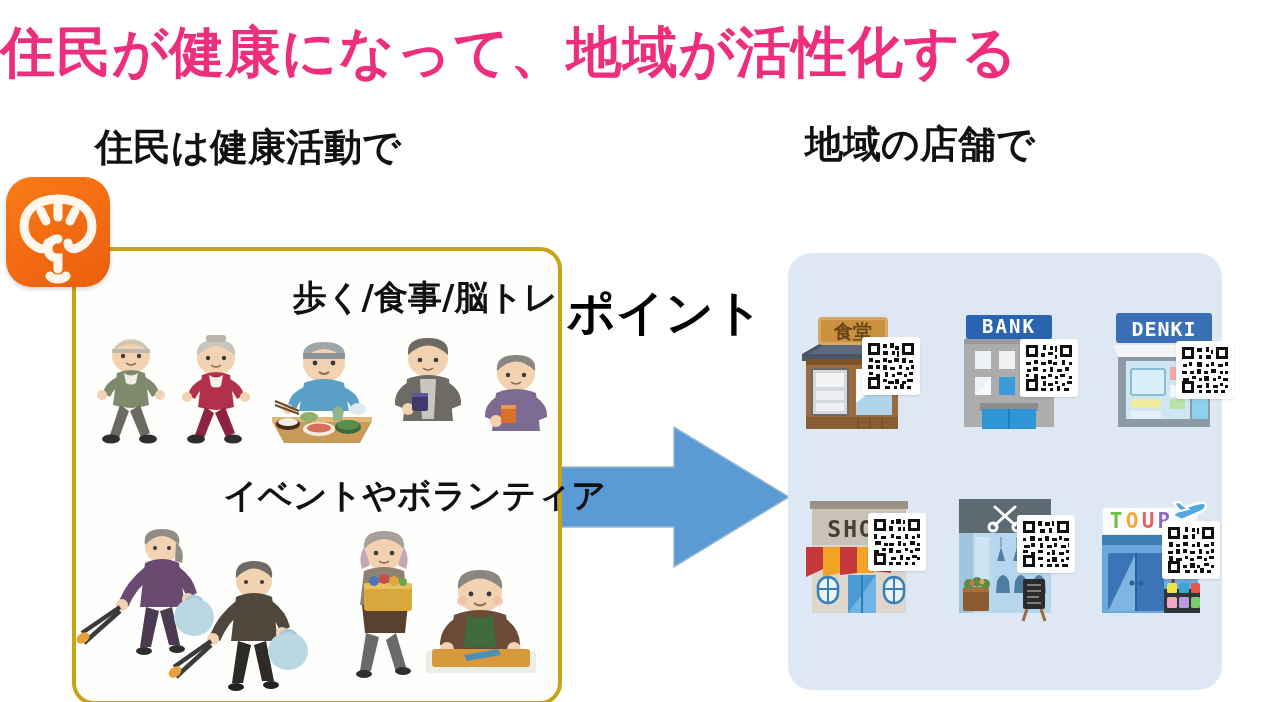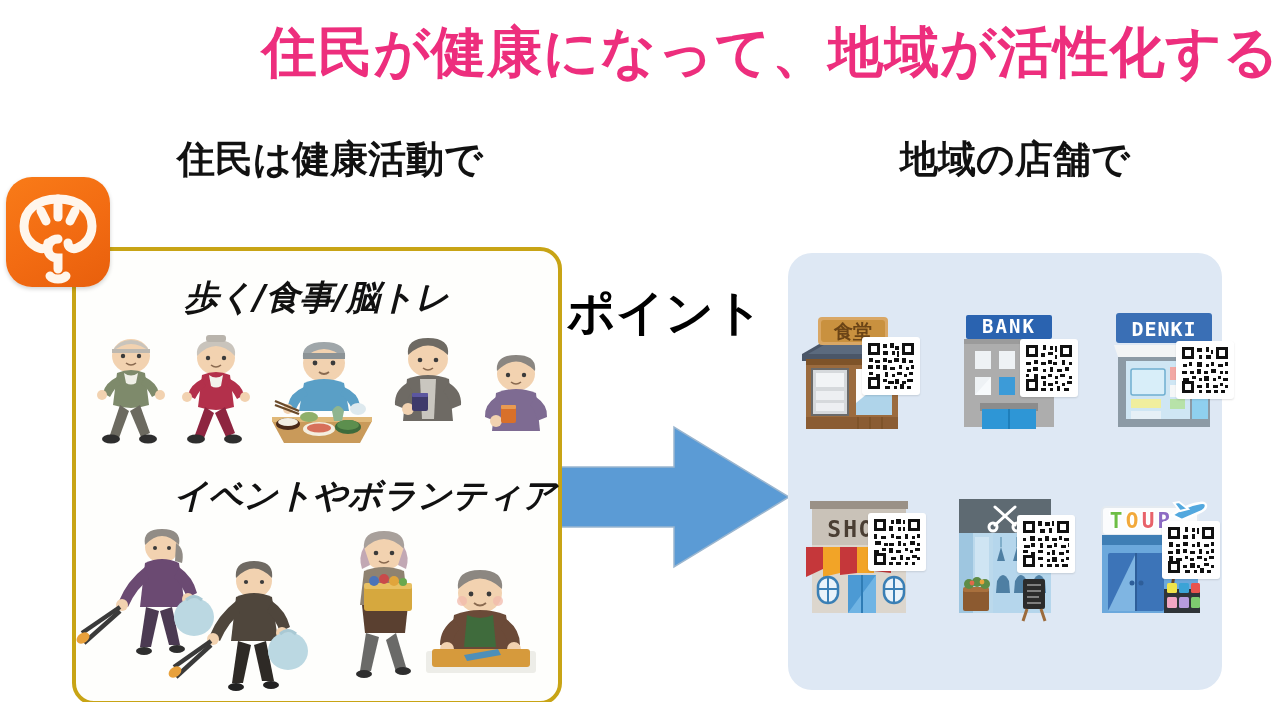--- a/index.html
+++ b/index.html
@@ -7,62 +7,61 @@
     width:1280px;height:702px;
     background:#ffffff;
     font-family:"Liberation Sans","DejaVu Sans",sans-serif;
     overflow:hidden;position:relative;
   }
   .stage{position:absolute;left:0;top:0;width:1280px;height:702px;}
 
   
   .title{
     position:absolute;left:0;top:16px;width:1280px;
-    text-align:right;
+    text-align:left;
     font-size:55px;font-weight:bold;
     color:#ED2E7D;
     letter-spacing:1px;
     white-space:nowrap;
     font-family:"DejaVu Sans","Liberation Sans",sans-serif;
   }
 
   
   .head{
-    position:absolute;text-align:center;
+    position:absolute;
     font-size:38px;font-weight:bold;color:#111;
     line-height:1.18;letter-spacing:0px;
     font-family:"DejaVu Sans","Liberation Sans",sans-serif;
-    margin-top:12px;
   }
   .head-left{left:95px;top:125px;width:470px;}
-  .head-right{left:805px;top:125px;width:420px;}
+  .head-right{left:805px;top:125px;width:420px;font-family:Liberation Mono, monospace;}
 
   
   .app-icon{
     position:absolute;left:6px;top:177px;width:104px;height:110px;
     background:linear-gradient(150deg,#F97B18 0%,#F26B12 55%,#E85F0C 100%);
     border-radius:26px;
     box-shadow:0 2px 4px rgba(0,0,0,.18);
     z-index:40;
     overflow:hidden;
   }
   .app-icon svg{position:absolute;left:0;top:0;}
 
   
   .left-box{
     position:absolute;left:72px;top:247px;width:482px;height:450px;
     border:4px solid #C8A415;border-radius:22px;
     background:#FEFEFC;
     z-index:10;
   }
   .sub{
-    position:absolute;width:100%;text-align:center;
+    position:absolute;width:100%;text-align:right;
     font-size:34px;font-weight:bold;color:#111;
     font-family:"DejaVu Sans","Liberation Sans",sans-serif;
-    letter-spacing:0px;white-space:nowrap;font-style:italic;
+    letter-spacing:0px;white-space:nowrap;
   }
   .sub-a{top:24px;}
   .sub-b{top:222px;margin-left:48px;}
 
   .row{position:absolute;left:0;width:100%;height:120px;}
   .row-a{top:78px;}
   .row-b{top:270px;}
 
   
   .arrow-label{

